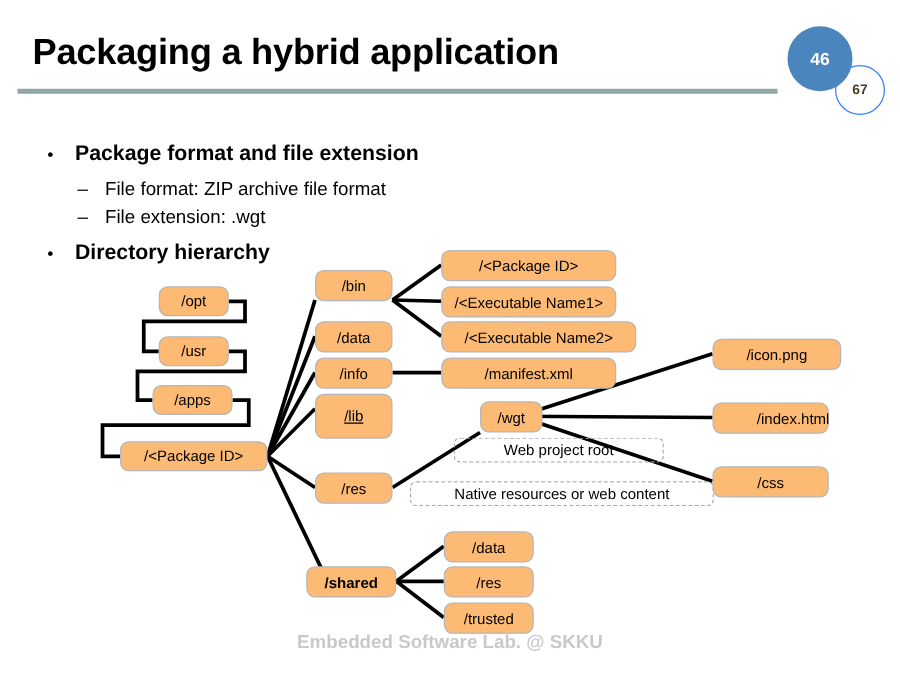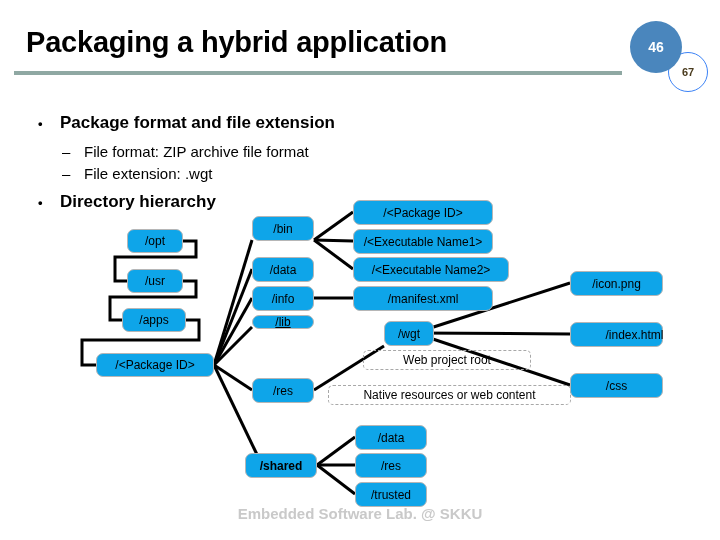--- a/index.html
+++ b/index.html
@@ -117,21 +117,21 @@
     left: 0;
     top: 0;
     width: 720px;
     height: 540px;
     z-index: 1;
     pointer-events: none;
   }
   .node {
     position: absolute;
     box-sizing: border-box;
-    background: #0ea5e9;
+    background: #fdba74;
     border: 1px solid #b6b6b6;
     border-radius: 7px;
     font-size: 12px;
     color: #000000;
     display: flex;
     align-items: center;
     justify-content: center;
     z-index: 3;
     white-space: nowrap;
   }
@@ -226,21 +226,21 @@
 
     <div class="node" style="left:252px;top:216px;width:62px;height:25px;">
       <span>/bin</span>
     </div>
     <div class="node" style="left:252px;top:257px;width:62px;height:25px;">
       <span>/data</span>
     </div>
     <div class="node" style="left:252px;top:286px;width:62px;height:25px;">
       <span>/info</span>
     </div>
-    <div class="node" style="left:252px;top:315px;width:62px;height:14px;text-decoration:underline;">
+    <div class="node" style="left:252px;top:315px;width:62px;height:36px;text-decoration:underline;">
       <span>/lib</span>
     </div>
     <div class="node" style="left:252px;top:378px;width:62px;height:25px;">
       <span>/res</span>
     </div>
 
     <div class="node" style="left:353px;top:200px;width:140px;height:25px;">
       <span>/&lt;Package ID&gt;</span>
     </div>
     <div class="node" style="left:353px;top:229px;width:140px;height:25px;">
@@ -249,21 +249,21 @@
     <div class="node" style="left:353px;top:257px;width:156px;height:25px;">
       <span>/&lt;Executable Name2&gt;</span>
     </div>
     <div class="node" style="left:353px;top:286px;width:140px;height:25px;">
       <span>/manifest.xml</span>
     </div>
     <div class="node" style="left:353px;top:321px;width:50px;height:25px;margin-left:31px;">
       <span>/wgt</span>
     </div>
 
-    <div class="node" style="left:570px;top:271px;width:93px;height:25px;">
+    <div class="node" style="left:570px;top:271px;width:103px;height:25px;">
       <span>/icon.png</span>
     </div>
     <div class="node" style="left:570px;top:322px;width:93px;height:25px;padding-left:36px;">
       <span>/index.html</span>
     </div>
     <div class="node" style="left:570px;top:373px;width:93px;height:25px;">
       <span>/css</span>
     </div>
 
     <div class="node" style="left:245px;top:453px;width:72px;height:25px;font-weight:bold;">

